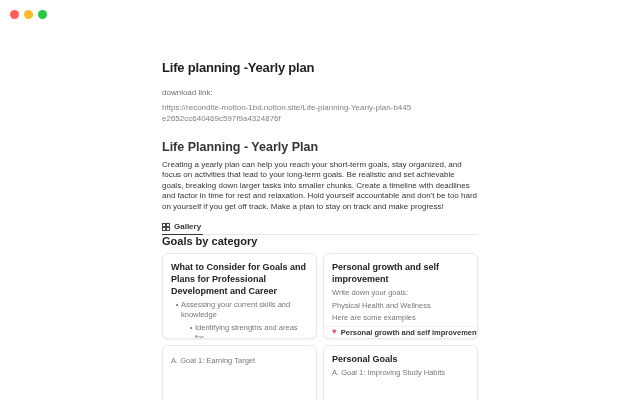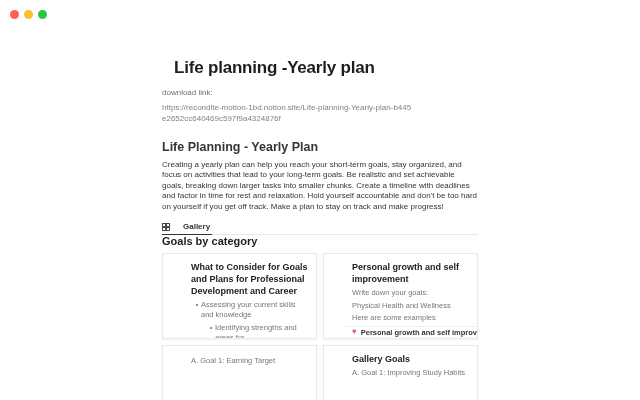--- a/index.html
+++ b/index.html
@@ -10,55 +10,54 @@
     color:#37352f;
     overflow:hidden;
     position:relative;
   }
   .traffic-lights { position:absolute; top:10px; left:10px; display:flex; gap:5px; }
   .traffic-dot { width:9px; height:9px; border-radius:50%; cursor:pointer; }
 
   .content { width:316px; margin:0 auto; padding-top:58px; }
 
   .page-title {
-    font-size:17px; font-weight:bold; letter-spacing:-0.2px; color:#1f1e1c;
+    font-size:13px; font-weight:bold; letter-spacing:-0.2px; color:#1f1e1c;
     line-height:20px;
-    margin-left:12px;
   }
   .download-label { margin-top:10px; font-size:8px; color:#73726e; }
   .download-url {
     margin-top:5px; font-size:8px; color:#82827c; line-height:11px;
     word-break:break-all; width:250px;
   }
   .section-heading { margin-top:16px; font-size:12.5px; font-weight:bold; color:#37352f; }
   .intro-text { margin-top:6px; font-size:8px; line-height:10.4px; color:#37352f; }
   .note-text  { margin-top:7px; font-size:8px; line-height:10px; color:#37352f; }
 
   .tab-bar {
     margin-top:8px; border-bottom:1px solid #e9e9e7; display:flex;
   }
   .tab {
-    display:inline-flex; align-items:center; gap:13px;
+    display:inline-flex; align-items:center; gap:4px;
     padding:2px 2px 3px 0; margin-bottom:-1px;
     border-bottom:1.5px solid #37352f;
     font-size:8px; font-weight:600; color:#37352f; cursor:pointer;
   }
   .tab-icon { display:inline-flex; }
 
   .board-heading { font-size:11px; font-weight:bold; color:#1f1e1c; }
 
   .cards-grid {
     margin-top:6px;
     display:grid; grid-template-columns:1fr 1fr; grid-template-rows:86px 120px;
     gap:6px;
   }
   .card {
-    background:#fff; border:1px solid #e9e9e7; border-radius:0;
+    background:#fff; border:1px solid #e9e9e7; border-radius:6px;
     box-shadow:0 1px 2px rgba(15,15,15,0.05);
-    display:flex; flex-direction:column; overflow:hidden; cursor:pointer;padding-left:20px;
+    display:flex; flex-direction:column; overflow:hidden; cursor:pointer;
   }
   .card-body { padding:7px 8px 3px; flex:1; }
   .card-title { font-size:9px; font-weight:bold; line-height:12px; color:#24221e; margin-bottom:3px; }
   .card-line { font-size:7.5px; color:#787774; line-height:10px; margin-top:2.5px; }
   .bullet { display:flex; font-size:7.5px; color:#787774; line-height:10px; margin-top:2.5px; }
   .bullet .b-glyph { width:8px; text-align:center; flex:none; }
   .bullet.level-1 { padding-left:2px; }
   .bullet.level-2 { padding-left:16px; }
   .card-footer {
     margin-top:auto; border-top:1px solid #f1f1ef;
@@ -137,19 +136,19 @@
 
     <div class="card">
       <div class="card-body">
         <div class="card-line">A. Goal 1: Earning Target</div>
 
       </div>
     </div>
 
     <div class="card">
       <div class="card-body">
-        <div class="card-title">Gallery Goals</div>
+        <div class="card-title">Personal Goals</div>
         <div class="card-line">A. Goal 1: Improving Study Habits</div>
       </div>
     </div>
 
   </div>
 </div>
 
 </body></html>

